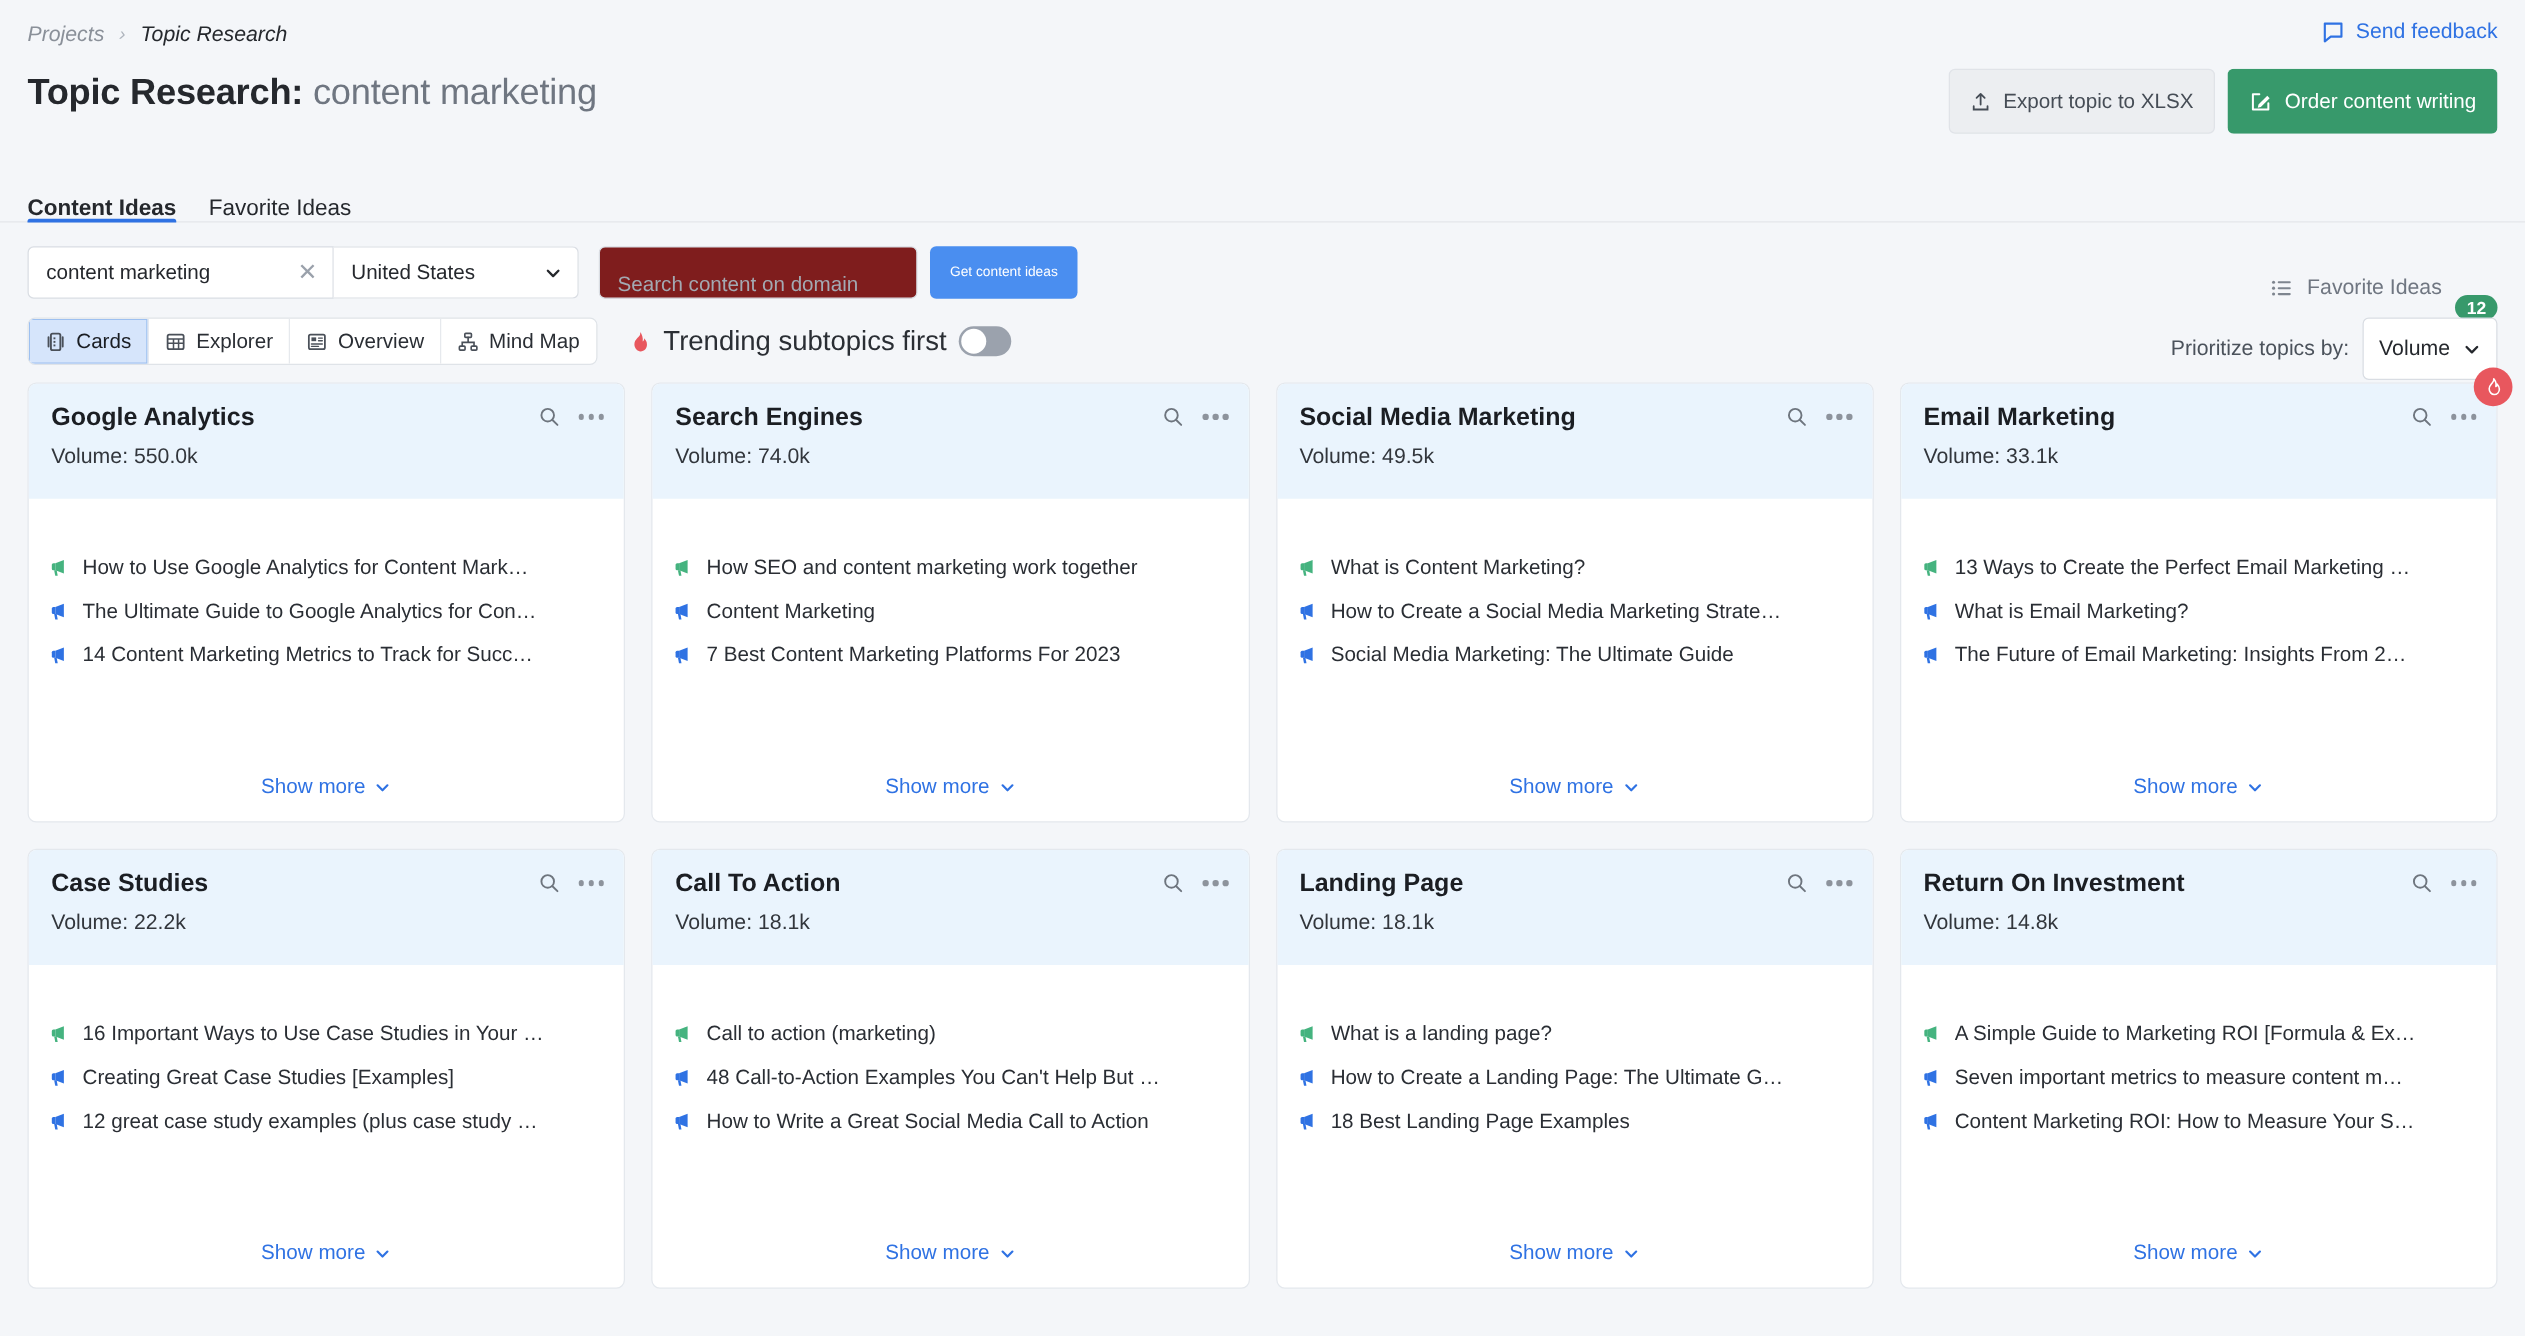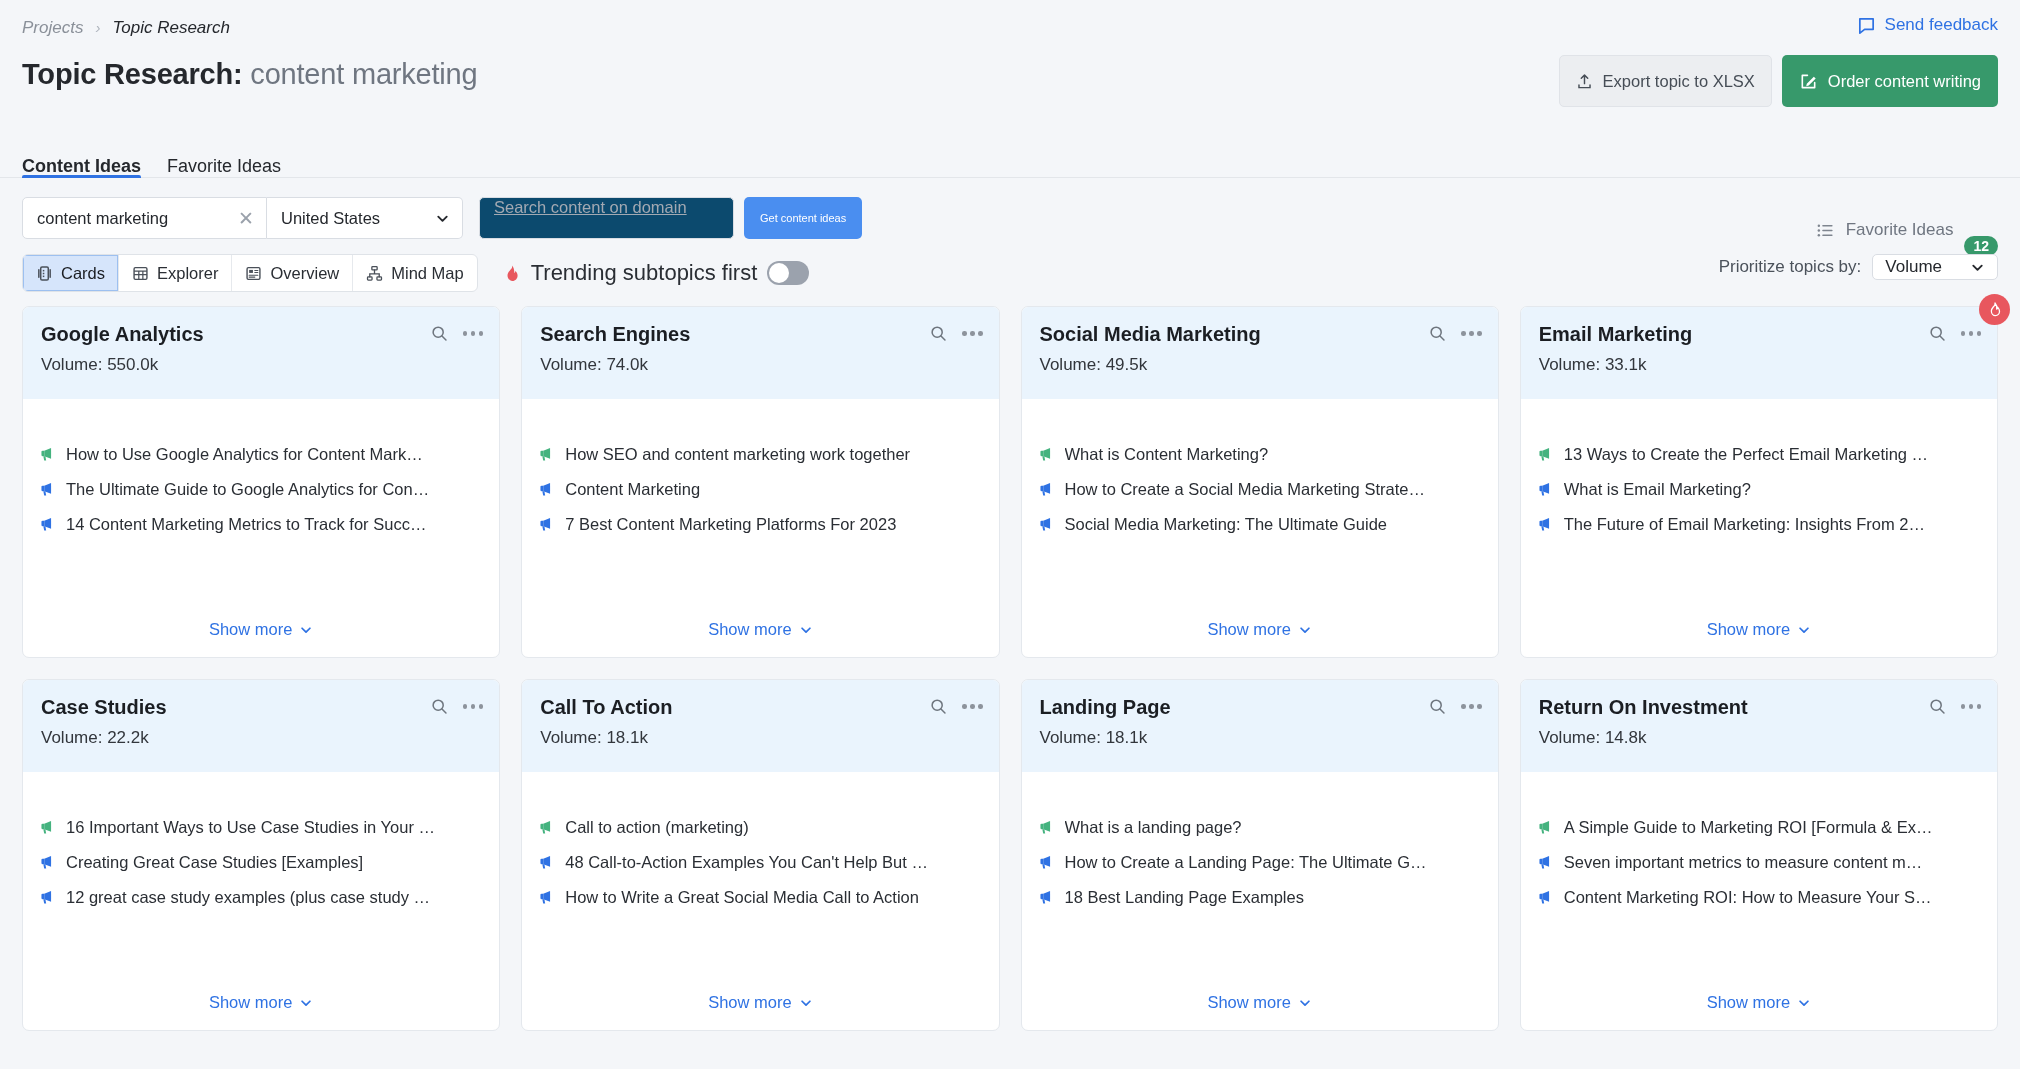--- a/index.html
+++ b/index.html
@@ -93,24 +93,24 @@
     display: flex; align-items: center; justify-content: space-between;
     height: 42px; width: 196px;
     background: #fff; border: 1px solid #d9dde3; border-left: none;
     border-radius: 0 5px 5px 0;
     padding: 0 12px 0 14px;
     font-size: 16.5px;
   }
   .domain-input {
     margin-left: 16px;
     height: 42px; width: 255px;
-    background: #0c4a6e; border: 1px solid #d9dde3; border-radius: 5px;
+    background: #7f1d1d; border: 1px solid #d9dde3; border-radius: 5px;
     padding: 0 14px;
-    display: flex; align-items: flex-start;
-    color: #a3a9b2; font-size: 16.5px; text-decoration: underline;
+    display: flex; align-items: flex-end;
+    color: #a3a9b2; font-size: 16.5px;
   }
   .btn-ideas {
     margin-left: 10px;
     height: 42px; padding: 0 16px;
     background: #4a8ef0; color: #fff;
     border-radius: 5px; font-size: 11px;
     display: inline-flex; align-items: center;
   }
   .fav-ideas {
     position: absolute; right: 22px; top: 26px;
@@ -155,23 +155,23 @@
   .switch:after {
     content: ""; position: absolute; left: 2px; top: 2px;
     width: 20px; height: 20px; border-radius: 50%; background: #fff;
   }
   .prioritize {
     position: absolute; right: 22px; top: 14px;
     display: flex; align-items: center; gap: 11px;
     font-size: 17px; color: #4b525b;
   }
   .select {
-    display: flex; align-items: center; gap: 28px;
+    display: flex; align-items: center; gap: 10px;
     background: #fff; border: 1px solid #d9dde3; border-radius: 5px;
-    height: 26px; padding: 0 12px; color: #25282d; font-size: 17px;
+    height: 50px; padding: 0 12px; color: #25282d; font-size: 17px;
   }
 
   
   .cards {
     padding: 10px 22px 0 22px;
     display: grid;
     grid-template-columns: repeat(4, 1fr);
     gap: 21px;
   }
   .card {

